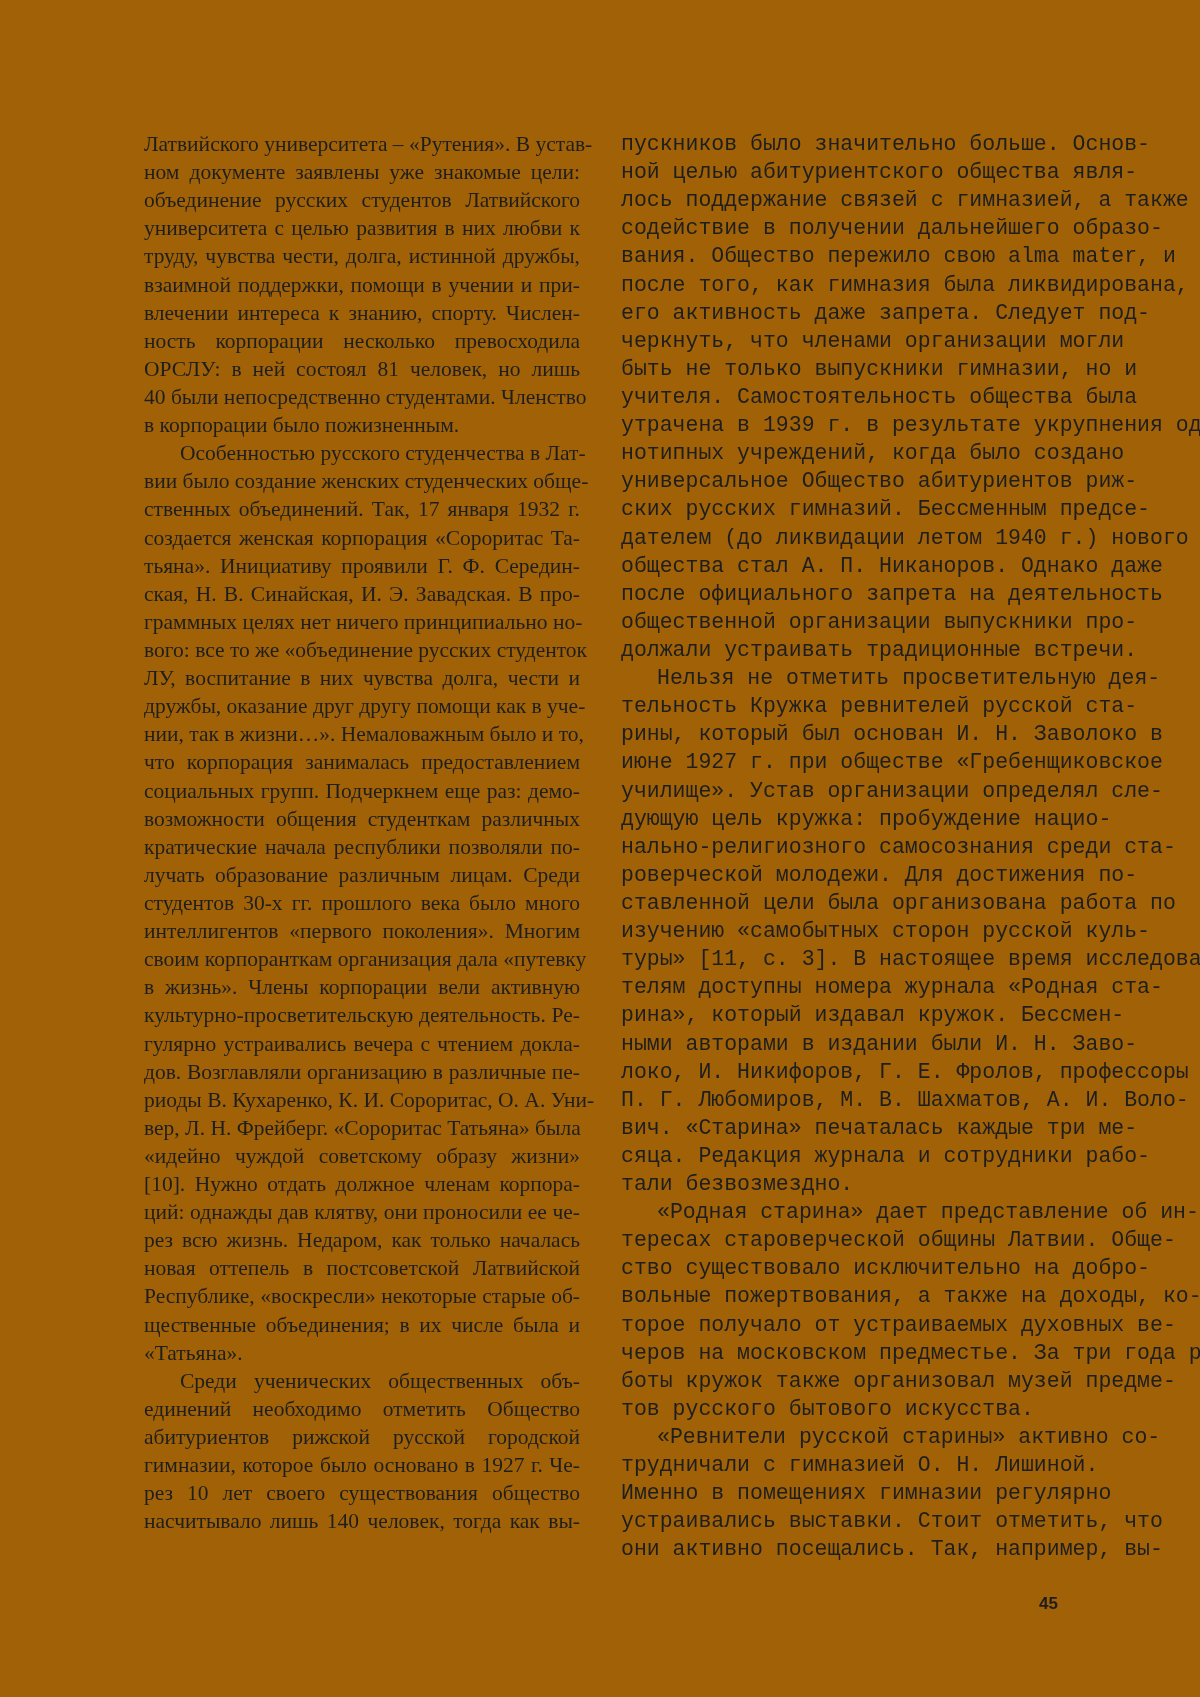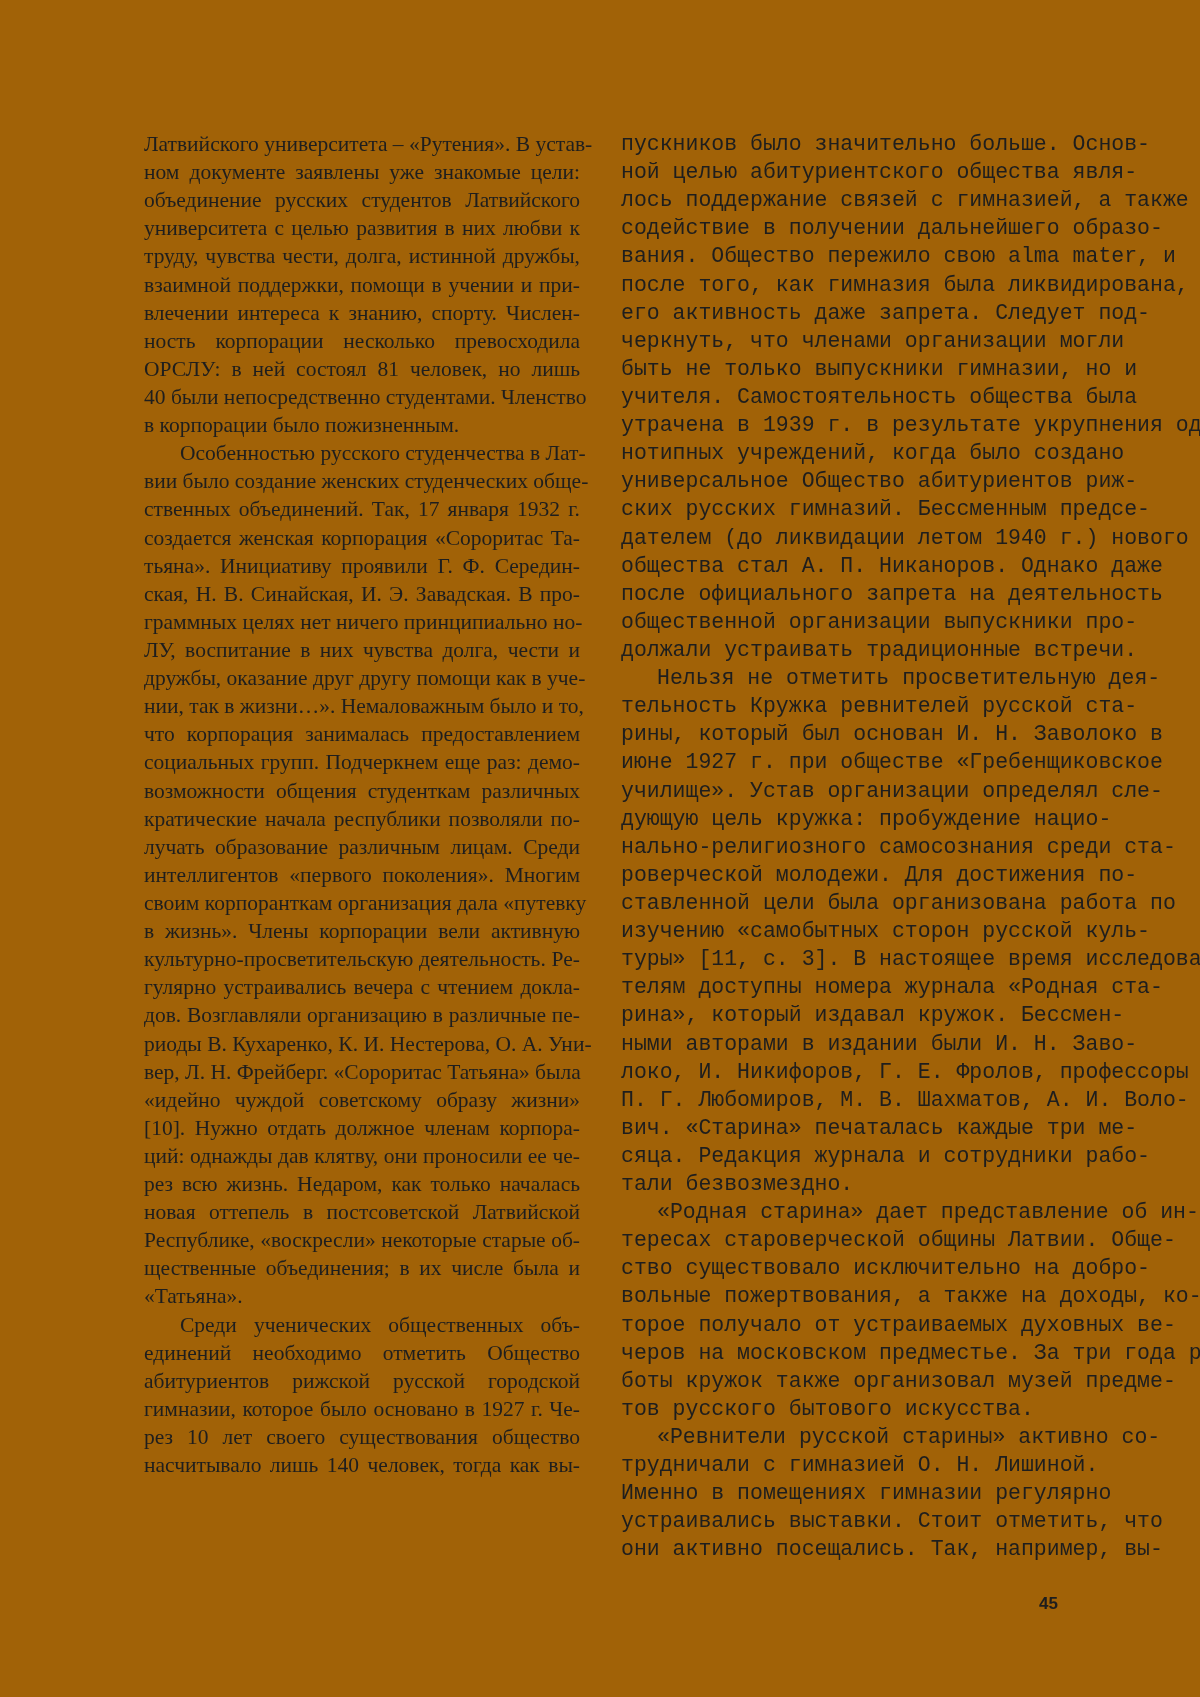--- a/index.html
+++ b/index.html
@@ -39,35 +39,37 @@
       <span class="line">ОРСЛУ: в ней состоял 81 человек, но лишь</span>
       <span class="line">40 были непосредственно студентами. Членство</span>
       <span class="line last">в корпорации было пожизненным.</span>
       <span class="line indent">Особенностью русского студенчества в Лат-</span>
       <span class="line">вии было создание женских студенческих обще-</span>
       <span class="line">ственных объединений. Так, 17 января 1932 г.</span>
       <span class="line">создается женская корпорация «Сороритас Та-</span>
       <span class="line">тьяна». Инициативу проявили Г. Ф. Середин-</span>
       <span class="line">ская, Н. В. Синайская, И. Э. Завадская. В про-</span>
       <span class="line">граммных целях нет ничего принципиально но-</span>
+      <span class="line">вого: все то же «объединение русских студенток</span>
       <span class="line">ЛУ, воспитание в них чувства долга, чести и</span>
       <span class="line">дружбы, оказание друг другу помощи как в уче-</span>
       <span class="line">нии, так в жизни…». Немаловажным было и то,</span>
       <span class="line">что корпорация занималась предоставлением</span>
       <span class="line">социальных групп. Подчеркнем еще раз: демо-</span>
       <span class="line">возможности общения студенткам различных</span>
       <span class="line">кратические начала республики позволяли по-</span>
       <span class="line">лучать образование различным лицам. Среди</span>
+      <span class="line">студентов 30-х гг. прошлого века было много</span>
       <span class="line">интеллигентов «первого поколения». Многим</span>
       <span class="line">своим корпоранткам организация дала «путевку</span>
       <span class="line">в жизнь». Члены корпорации вели активную</span>
       <span class="line">культурно-просветительскую деятельность. Ре-</span>
       <span class="line">гулярно устраивались вечера с чтением докла-</span>
       <span class="line">дов. Возглавляли организацию в различные пе-</span>
-      <span class="line">риоды В. Кухаренко, К. И. Нестерова, О. А. Уни-</span>
+      <span class="line">риоды В. Кухаренко, К. И. Сороритас, О. А. Уни-</span>
       <span class="line">вер, Л. Н. Фрейберг. «Сороритас Татьяна» была</span>
       <span class="line">«идейно чуждой советскому образу жизни»</span>
       <span class="line">[10]. Нужно отдать должное членам корпора-</span>
       <span class="line">ций: однажды дав клятву, они проносили ее че-</span>
       <span class="line">рез всю жизнь. Недаром, как только началась</span>
       <span class="line">новая оттепель в постсоветской Латвийской</span>
       <span class="line">Республике, «воскресли» некоторые старые об-</span>
       <span class="line">щественные объединения; в их числе была и</span>
       <span class="line last">«Татьяна».</span>
       <span class="line indent">Среди ученических общественных объ-</span>

